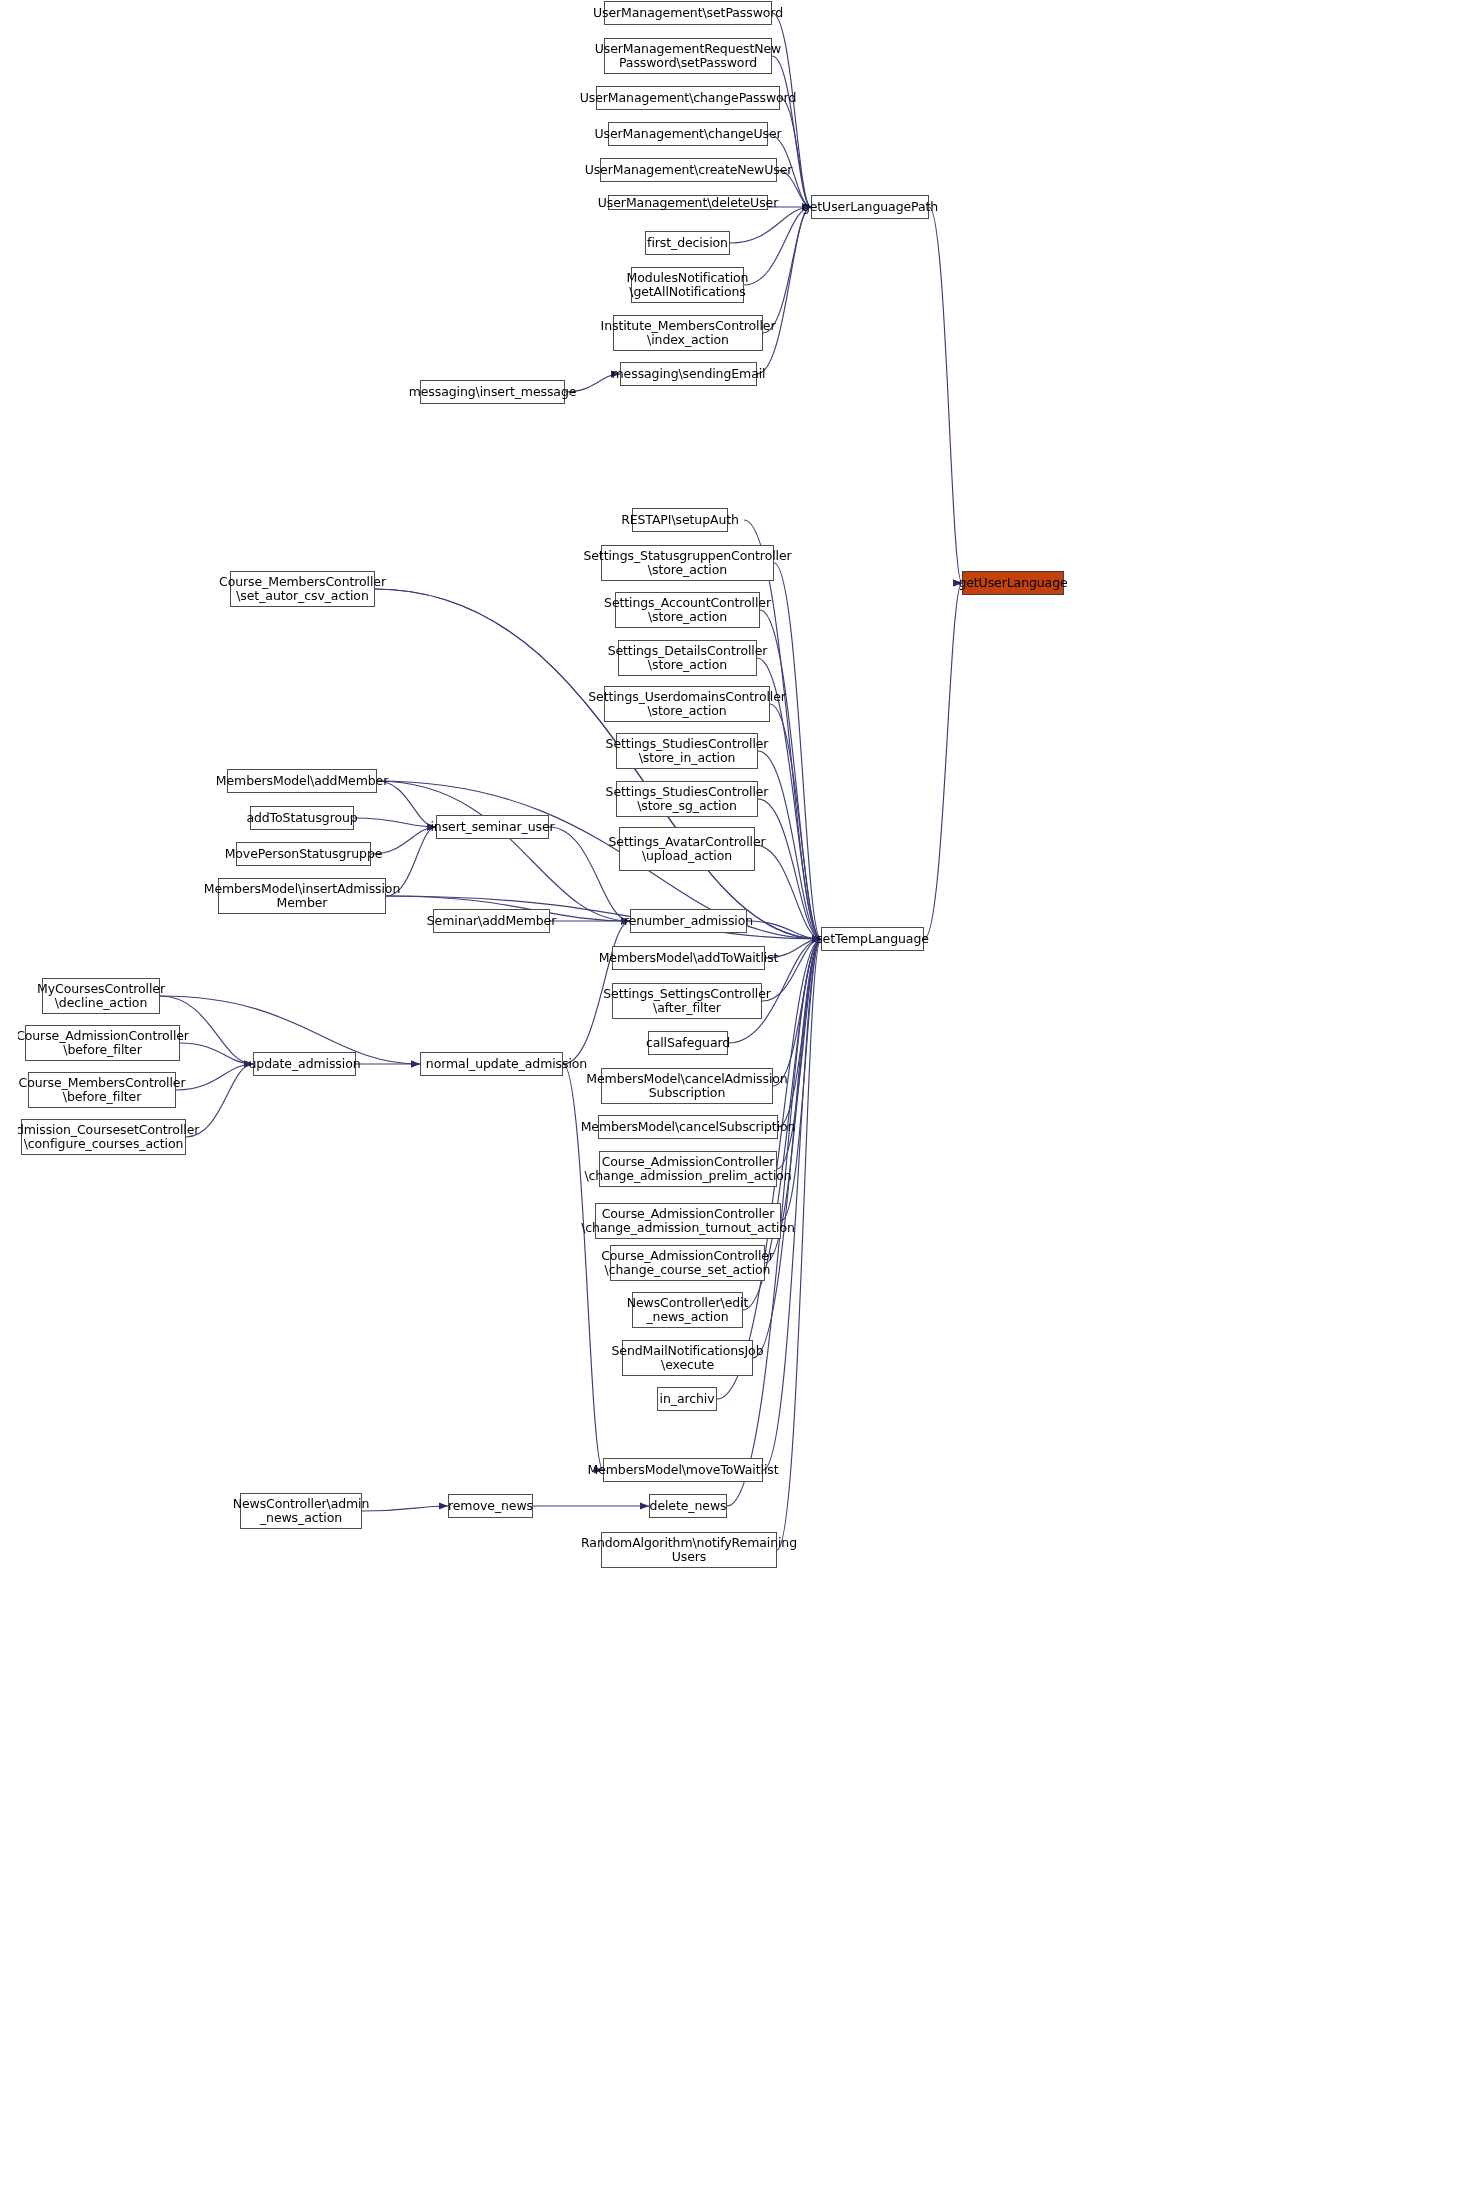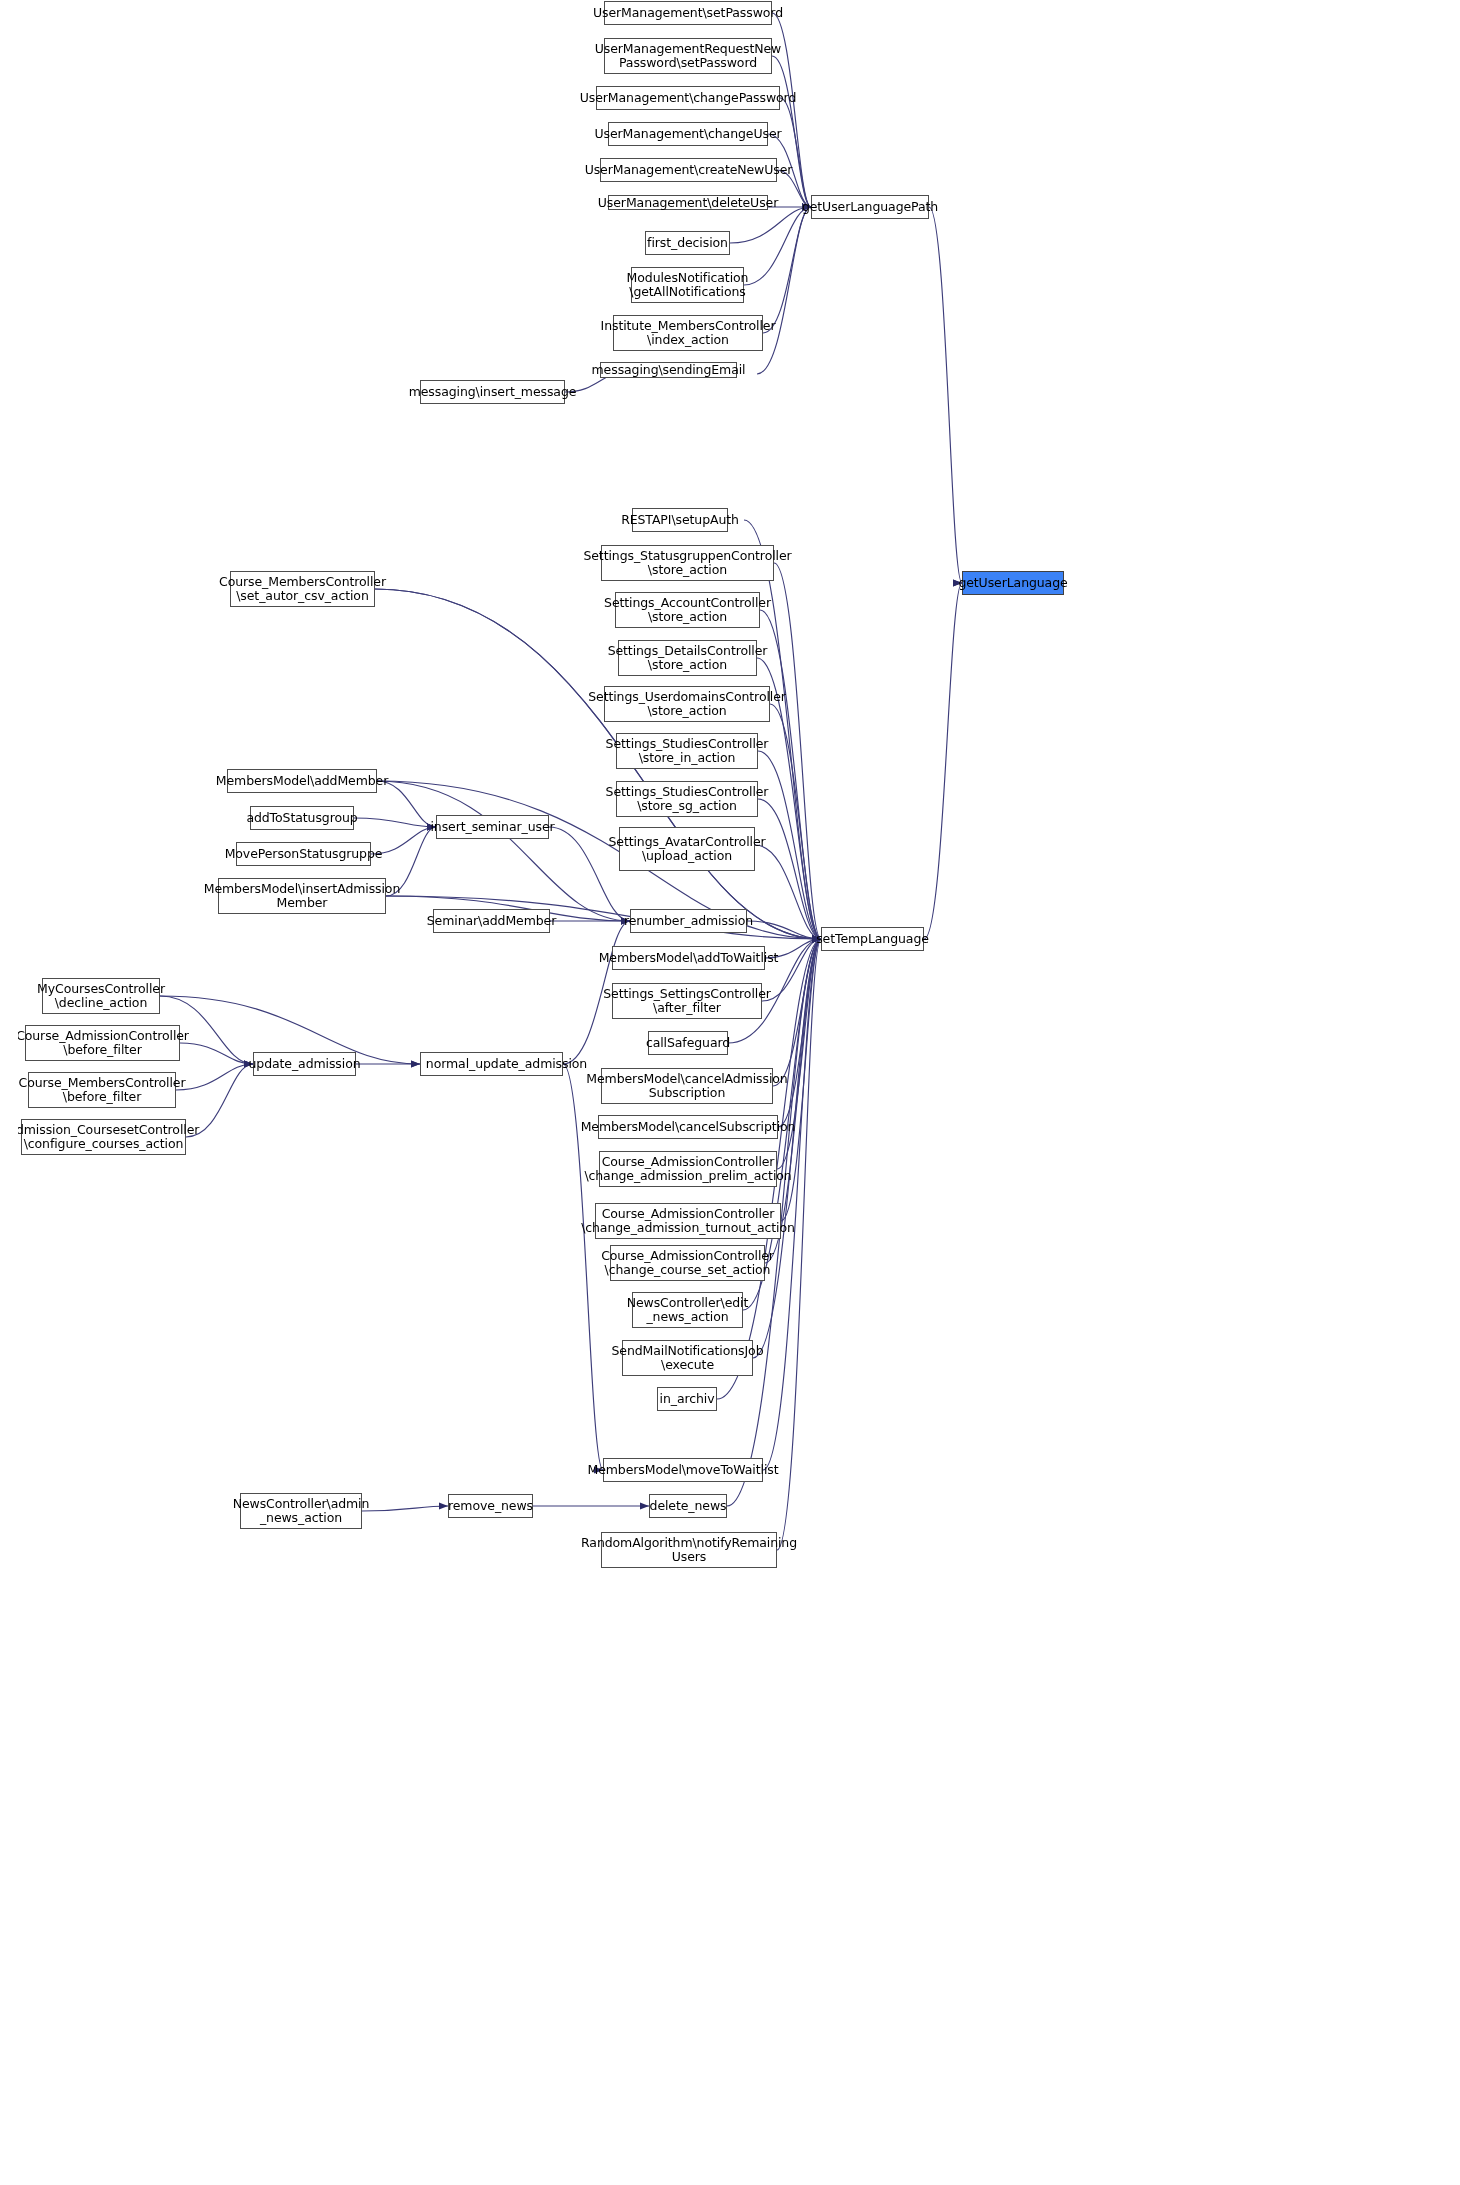--- a/index.html
+++ b/index.html
@@ -3,21 +3,21 @@
 <meta charset="utf-8">
 <title>Call Graph</title>
 <style>
   html,body{margin:0;padding:0;background:#ffffff;}
   #canvas{position:relative;width:1460px;height:2185px;background:#ffffff;
           font-family:"DejaVu Sans","Liberation Sans",sans-serif;overflow:hidden;margin-left:18px;}
   .node{position:absolute;box-sizing:border-box;border:1.2px solid #4d4d4d;
         background:#ffffff;color:#000000;display:flex;align-items:center;
         justify-content:center;text-align:center;font-size:12.5px;line-height:1.12;
         padding:1px 4px;white-space:pre-line;letter-spacing:-0.1px;}
-  .node.highlight{background:#3b82f6;border-color:#404040;}
+  .node.highlight{background:#c2410c;border-color:#404040;}
   svg.edges{position:absolute;left:0;top:0;width:1460px;height:2185px;
             pointer-events:none;overflow:visible;}
   svg.edges path{fill:none;stroke:#3d3d7a;stroke-width:1.15px;}
   svg.edges polygon{fill:#2a2a66;stroke:none;}
 </style>
 </head>
 <body>
 
 <div id="canvas">
   <svg class="edges" id="edge-layer">
@@ -144,21 +144,21 @@
 Password\setPassword</div>
       <div class="node" style="left: 578px; top: 86px; width: 184px; height: 24px;">UserManagement\changePassword</div>
       <div class="node" style="left: 590px; top: 122px; width: 160px; height: 24px;">UserManagement\changeUser</div>
       <div class="node" style="left: 582px; top: 158px; width: 177px; height: 24px;">UserManagement\createNewUser</div>
       <div class="node" style="left: 590px; top: 195px; width: 160px; height: 15px;">UserManagement\deleteUser</div>
       <div class="node" style="left: 627px; top: 231px; width: 85px; height: 24px;">first_decision</div>
       <div class="node" style="left: 613px; top: 267px; width: 113px; height: 36px;">ModulesNotification
 \getAllNotifications</div>
       <div class="node" style="left: 595px; top: 315px; width: 150px; height: 36px;">Institute_MembersController
 \index_action</div>
-      <div class="node" style="left: 582px; top: 362px; width: 137px; height: 16px;">messaging\sendingEmail</div>
+      <div class="node" style="left: 602px; top: 362px; width: 137px; height: 24px;">messaging\sendingEmail</div>
       <div class="node" style="left: 402px; top: 380px; width: 145px; height: 24px;">messaging\insert_message</div>
       <div class="node" style="left: 793px; top: 195px; width: 118px; height: 24px;">getUserLanguagePath</div>
       <div class="node highlight" style="left: 944px; top: 571px; width: 102px; height: 24px;">getUserLanguage</div>
       <div class="node" style="left: 212px; top: 571px; width: 145px; height: 36px;">Course_MembersController
 \set_autor_csv_action</div>
       <div class="node" style="left: 614px; top: 508px; width: 96px; height: 24px;">RESTAPI\setupAuth</div>
       <div class="node" style="left: 583px; top: 545px; width: 173px; height: 36px;">Settings_StatusgruppenController
 \store_action</div>
       <div class="node" style="left: 597px; top: 592px; width: 145px; height: 36px;">Settings_AccountController
 \store_action</div>

